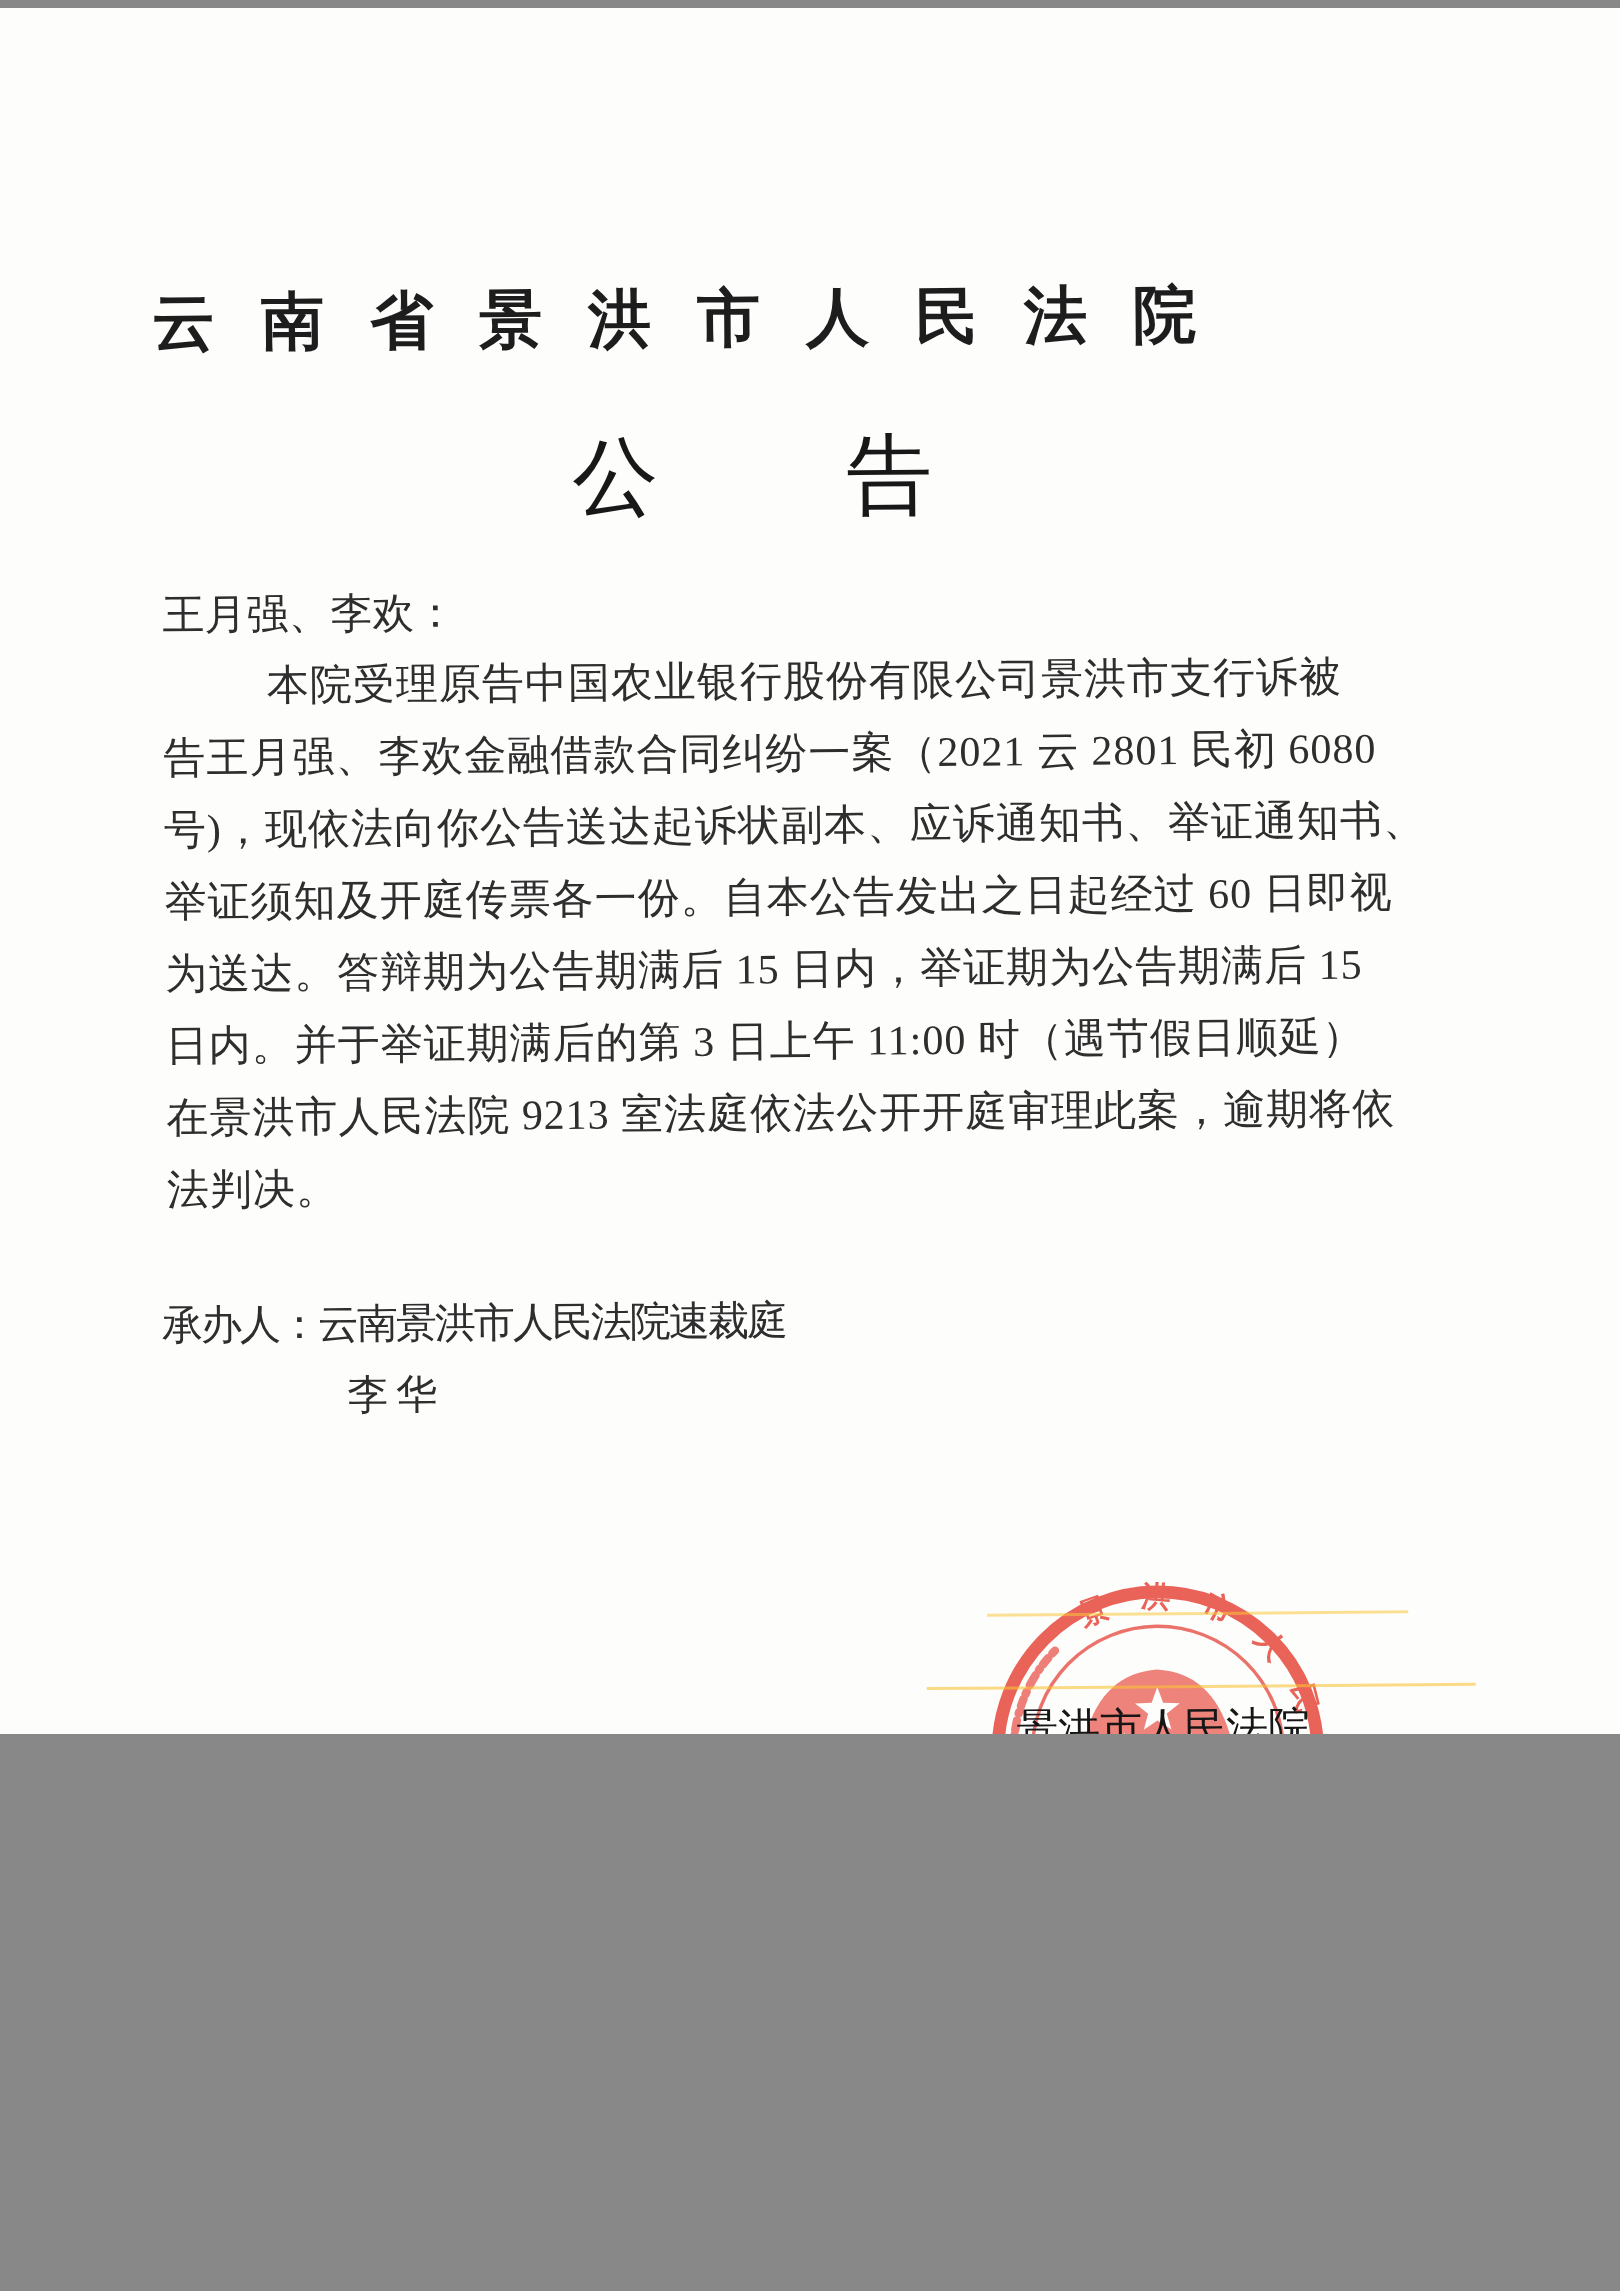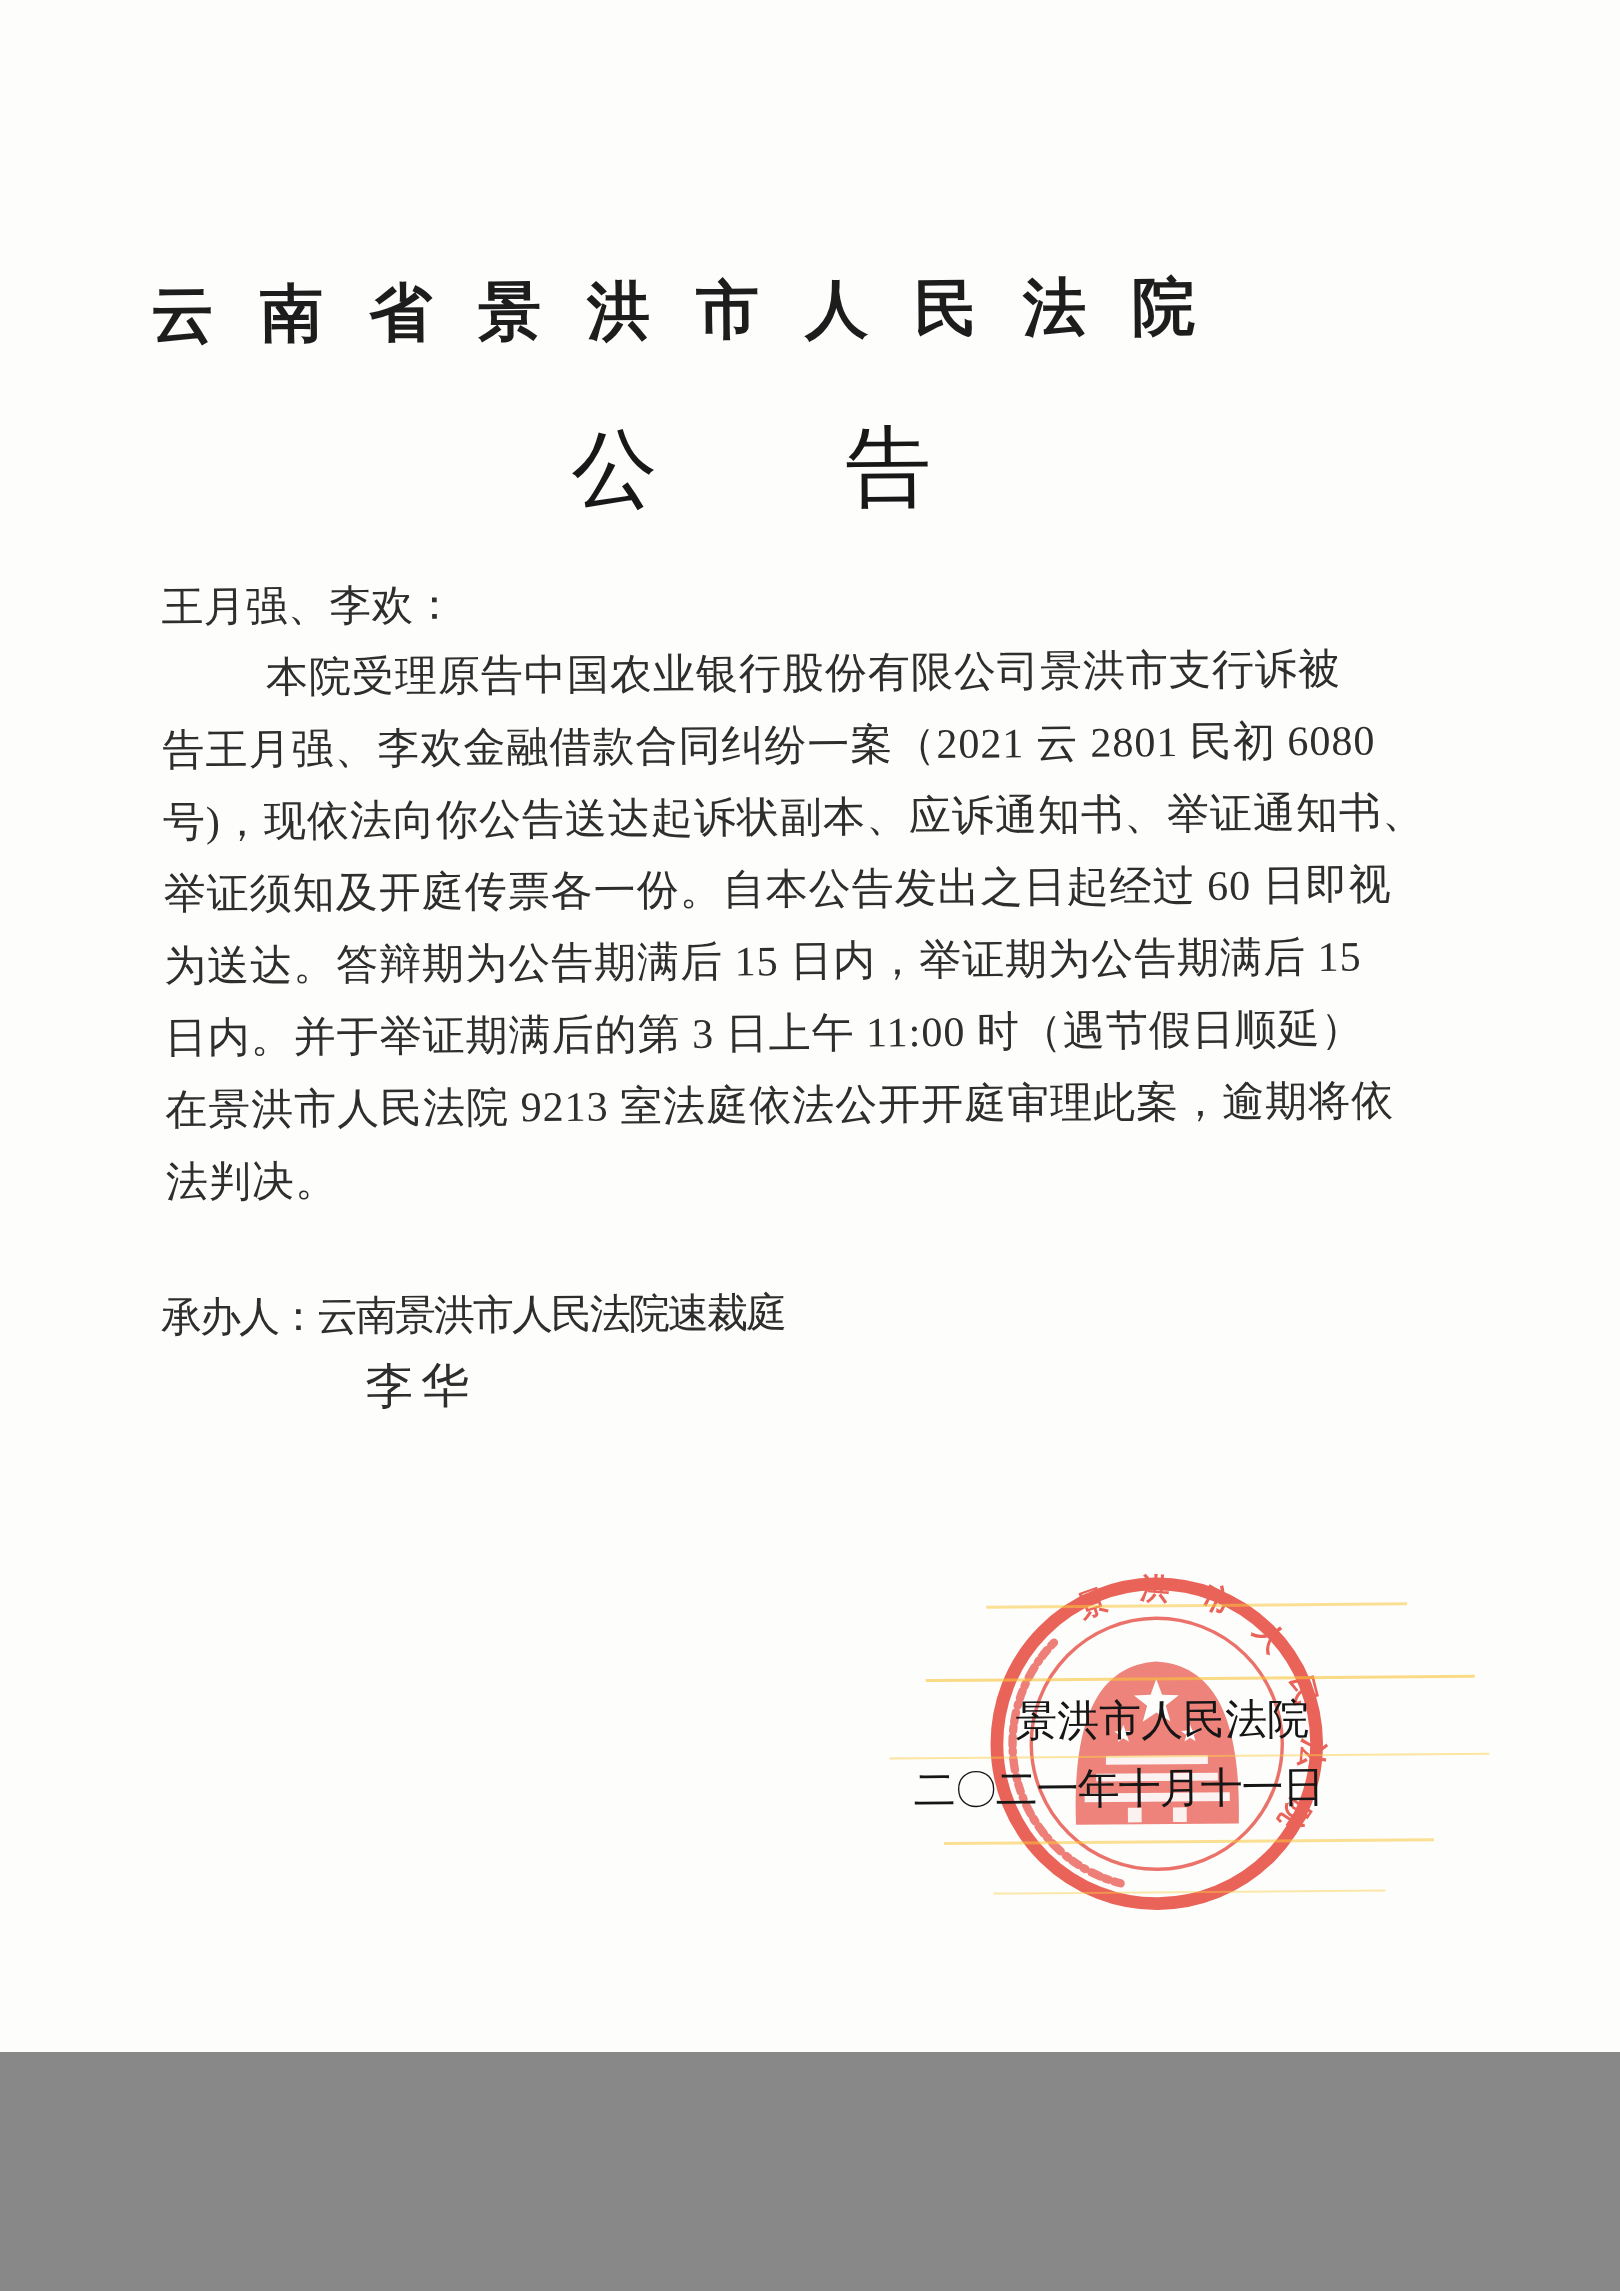--- a/index.html
+++ b/index.html
@@ -1,19 +1,19 @@
 <!DOCTYPE html>
 <html style="--seal-color: #e85a50;"><head>
 <meta charset="utf-8">
 <style>
   :root { --seal-color:#e85a50; }
   * { margin:0; padding:0; box-sizing:border-box; }
   body { background:#888; font-family:"Liberation Serif","DejaVu Serif",serif; }
   .page {
-    position:relative; width:1620px; height:2052px; margin:0 auto;
+    position:relative; width:1620px; height:1726px; margin:8px auto;
     background:#fdfdfc; overflow:hidden; color:#2b2b2b;
   }
   .tilt { position:absolute; inset:0; transform:rotate(-0.45deg); transform-origin:50% 40%; }
 
   .court-title {
     position:absolute; left:155px; top:267px;
     font-size:63px; font-weight:700; letter-spacing:46px;
     white-space:nowrap; color:#1d1d1d;
   }
   .notice-title {
@@ -31,22 +31,22 @@
   }
   .body-line { white-space:nowrap; letter-spacing:1px; }
   .body-line.indent { padding-left:104px; }
 
   .handler-line {
     position:absolute; left:157px; top:1276px;
     font-size:41px; line-height:72px; letter-spacing:-2px;
     white-space:nowrap; color:#2e2e2e;
   }
   .handler-name {
-    position:absolute; left:361px; top:1347px;
-    font-size:48px; line-height:72px; letter-spacing:7.8px;
+    position:absolute; left:342px; top:1347px;
+    font-size:41px; line-height:72px; letter-spacing:7.8px;
     white-space:nowrap; color:#2e2e2e;
   }
 
   .seal {
     position:absolute; left:973px; top:1570px; width:353px; height:353px;
     mix-blend-mode:multiply; opacity:.95;
   }
   .stamp-court-name {
     position:absolute; left:1008px; top:1698px;
     font-size:42px; line-height:1.2; letter-spacing:0px;

